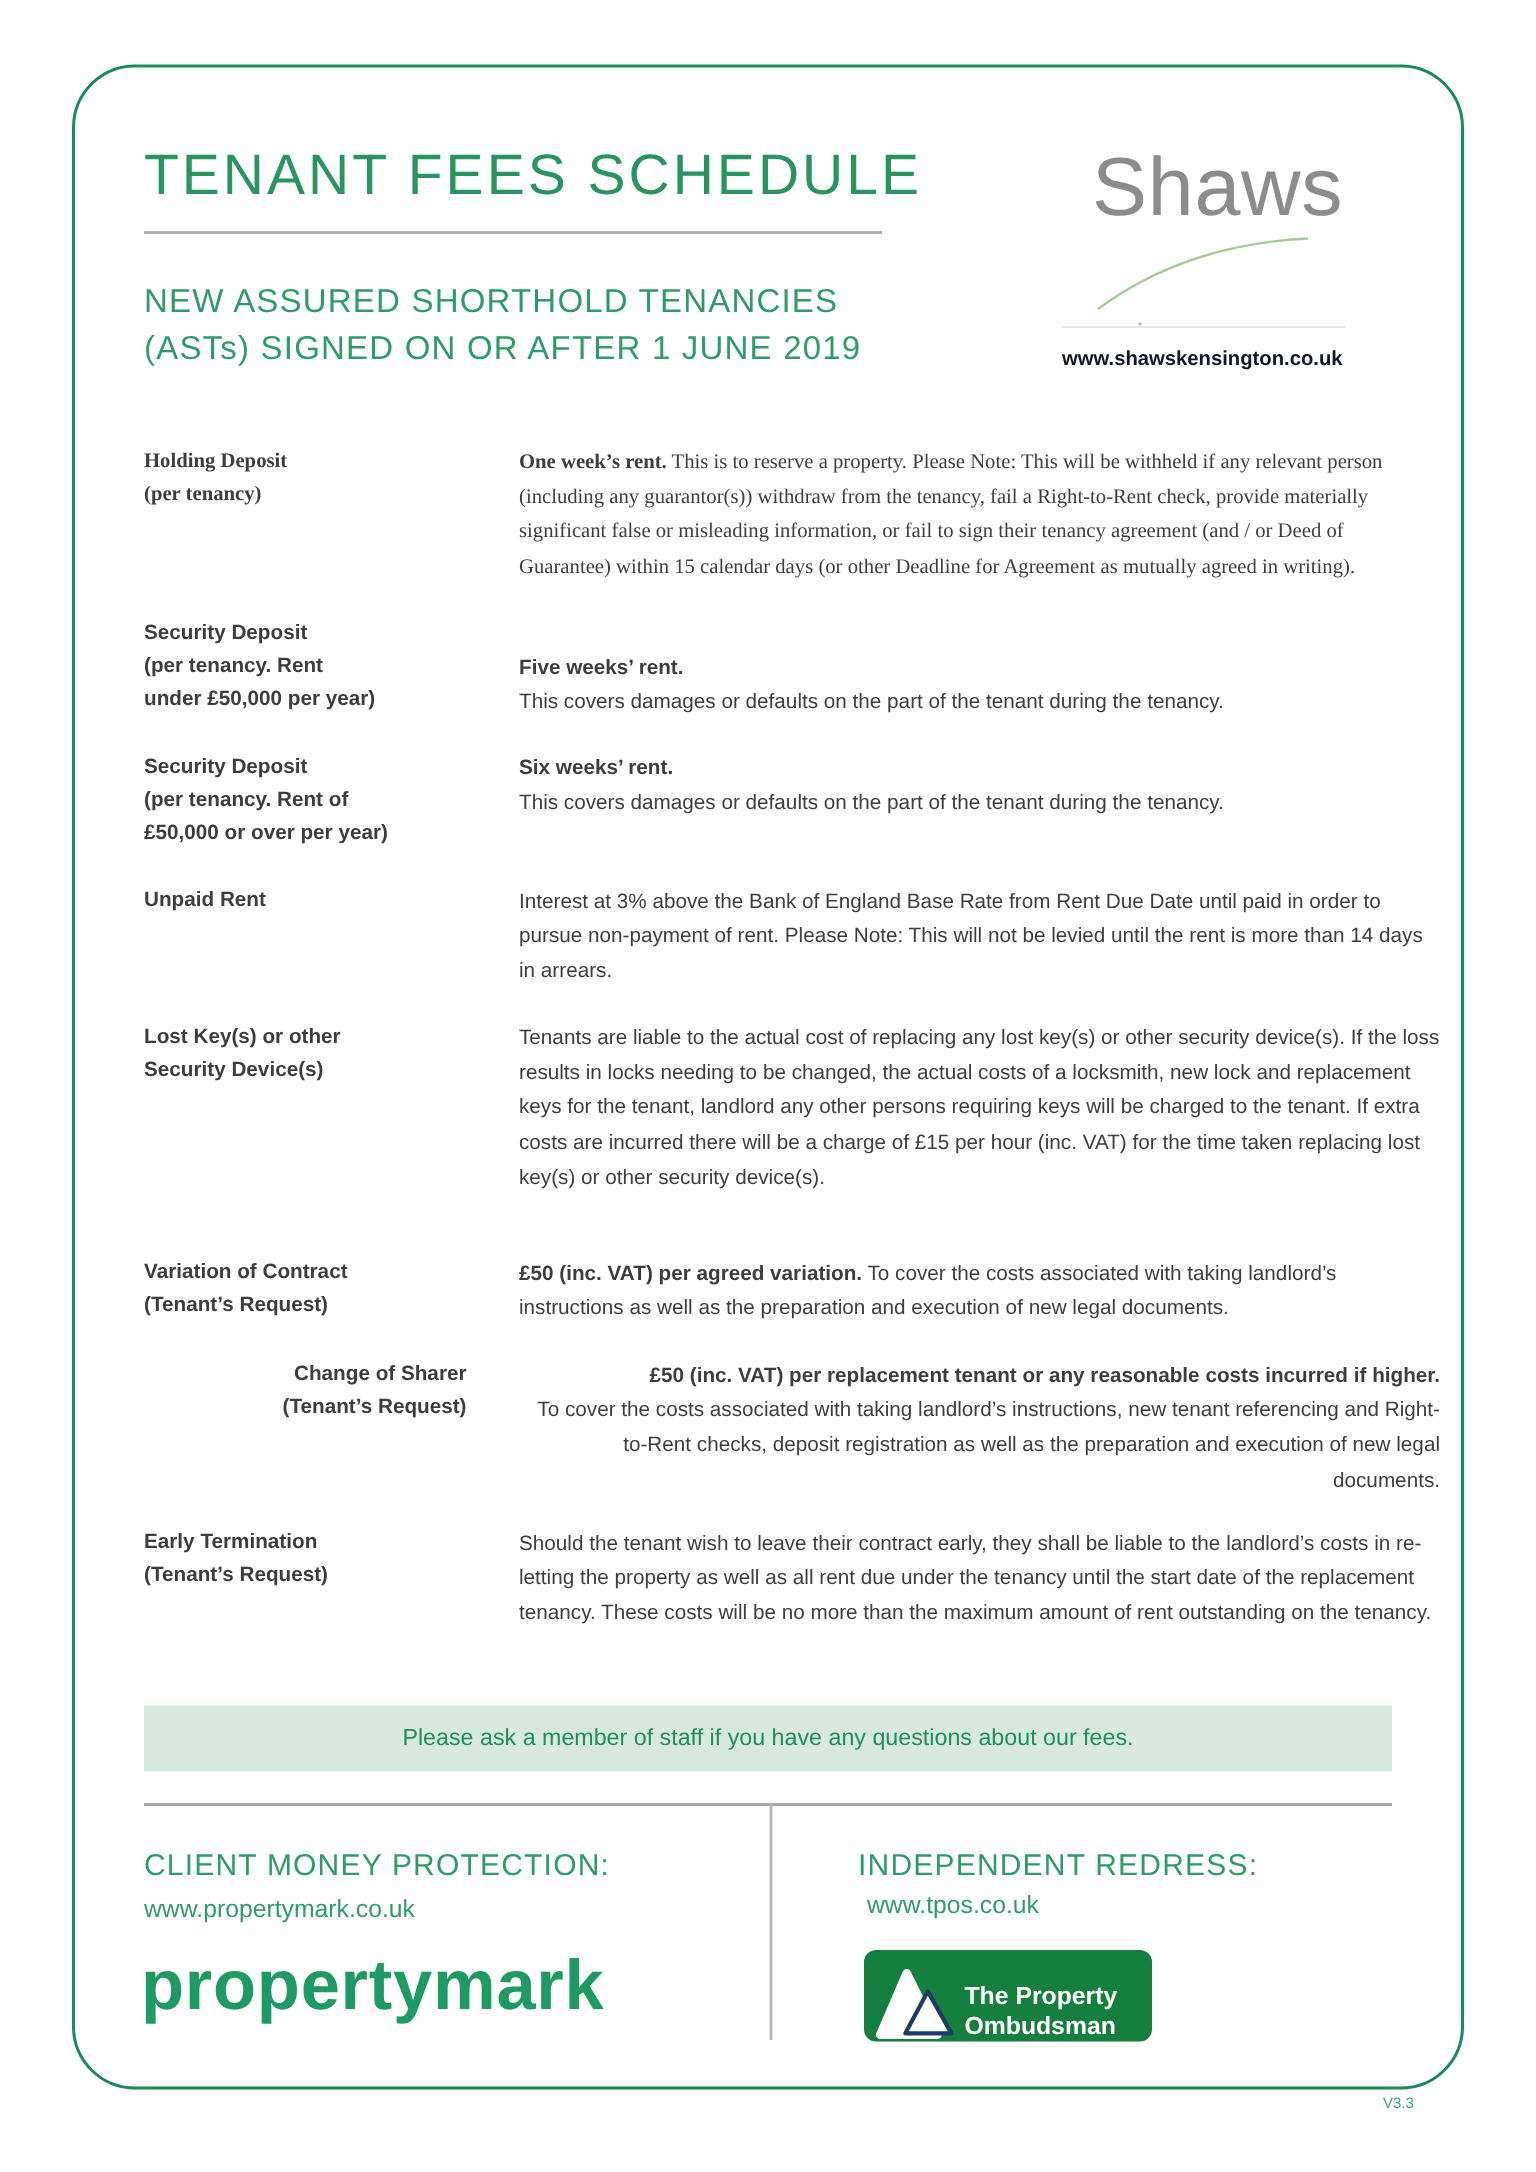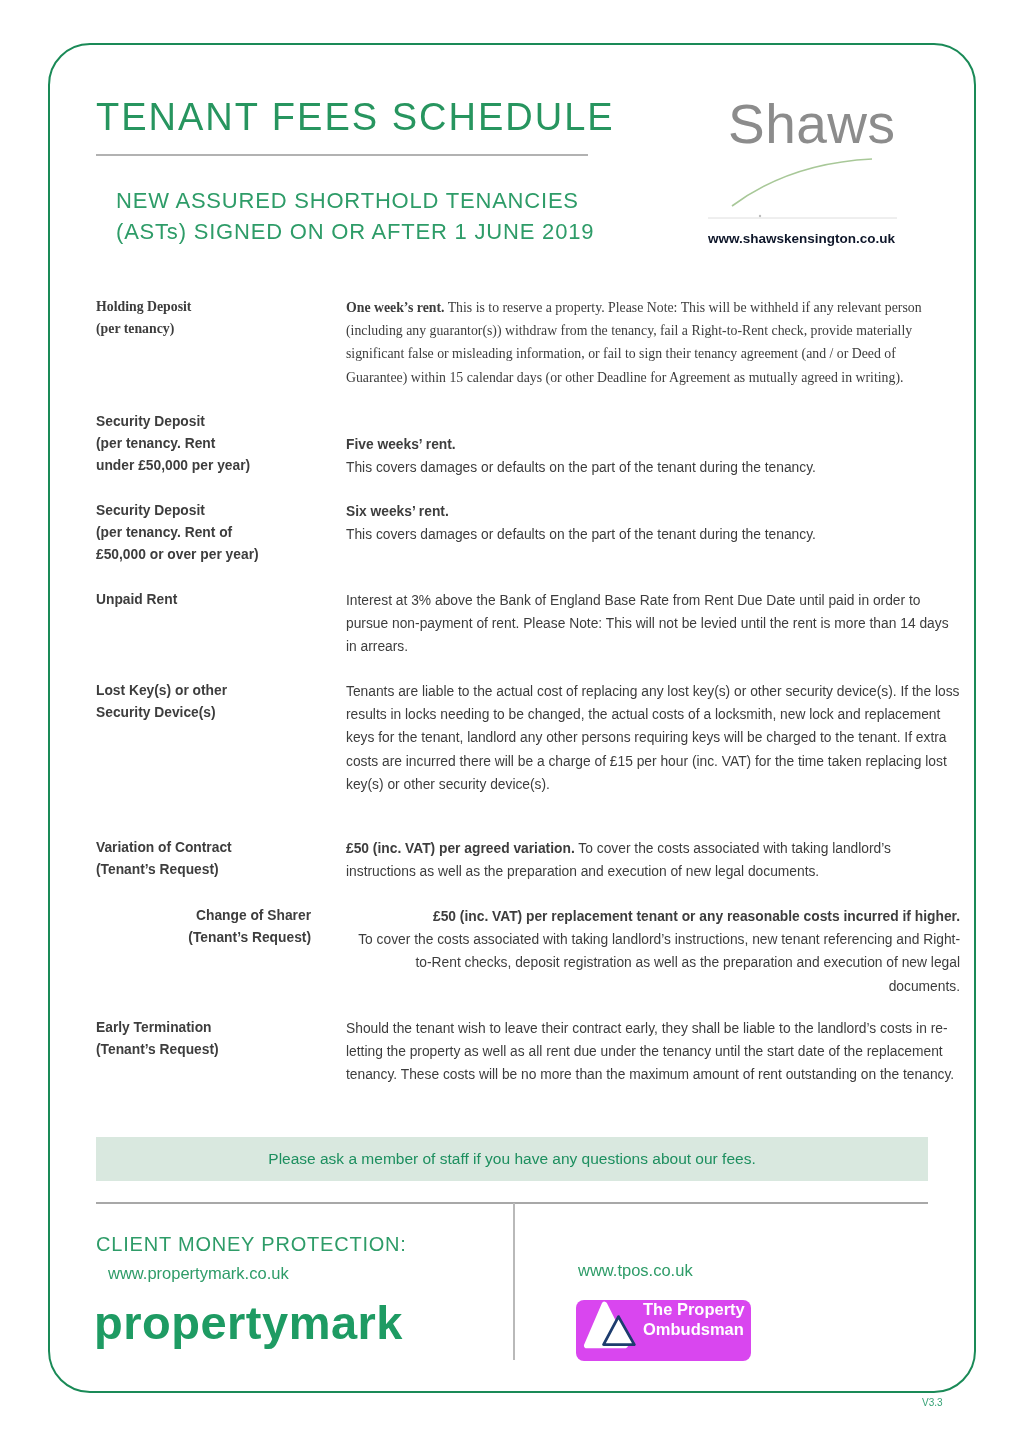--- a/index.html
+++ b/index.html
@@ -7,21 +7,21 @@
   .page { position:relative; width:1024px; height:1448px; background:#ffffff; overflow:hidden; }
 
   .border-frame { position:absolute; left:48px; top:43px; width:924px; height:1346px;
                   border:2px solid #1a8a57; border-radius:42px; }
 
   
   .doc-title { position:absolute; left:96px; top:96px; font-size:38px; letter-spacing:2px;
                color:#27955f; font-weight:400; }
   .rule-title { position:absolute; left:96px; top:154px; width:492px; height:2px; background:#b2b2b2; }
   .doc-subtitle { position:absolute; left:96px; top:185px; font-size:22px; line-height:31px;
-                  letter-spacing:0.8px; color:#2e9c68; white-space:pre-line;margin-left:20px; }
+                  letter-spacing:0.8px; color:#2e9c68; white-space:pre-line; }
 
   
   .brand-name { position:absolute; left:728px; top:92px; font-size:55px; color:#8c8c8c;
                 font-weight:400; letter-spacing:0.5px; }
   .brand-swoosh { position:absolute; left:705px; top:140px; width:200px; height:85px; }
   .brand-url { position:absolute; left:708px; top:231px; font-size:13.5px; font-weight:700; color:#0f172a; }
 
   
   .fee-row { position:absolute; left:96px; width:832px; }
   .fee-label { width:215px; font-weight:700; font-size:13.8px; line-height:22px;
@@ -38,26 +38,26 @@
             background:#d9e8df; color:#1d8f5f; font-weight:400; font-size:15.5px;
             text-align:center; line-height:44px; }
 
   
   .footer-rule { position:absolute; left:96px; top:1202px; width:832px; height:2px; background:#a8a8a8; }
   .footer-vline { position:absolute; left:513px; top:1203px; width:2px; height:157px; background:#b9b9b9; }
   .cmp-heading, .redress-heading { position:absolute; font-size:20px; letter-spacing:0.8px; color:#2e9c68; }
   .cmp-heading { left:96px; top:1233px; }
   .redress-heading { left:572px; top:1233px; }
   .cmp-url, .redress-url { position:absolute; font-size:16.5px; color:#2e9c68; text-decoration:none; }
-  .cmp-url { left:96px; top:1264px;margin-left:12px; }
+  .cmp-url { left:96px; top:1264px; }
   .redress-url { left:578px; top:1261px; }
   .pm-logo { position:absolute; left:94px; top:1295px; font-size:47px; font-weight:700;
              letter-spacing:0.5px; color:#1e9b63; }
-  .tpo-logo { position:absolute; left:576px; top:1300px; width:175px; height:61px;
-              background:#d946ef; border-radius:8px; display:flex; align-items:flex-start; }
+  .tpo-logo { position:absolute; left:576px; top:1300px; width:192px; height:61px;
+              background:#15803d; border-radius:8px; display:flex; align-items:flex-end; }
   .tpo-triangle { margin-left:7px; flex:0 0 auto; }
   .tpo-text { color:#ffffff; font-weight:700; font-size:16.5px; line-height:19.5px; margin-left:4px; }
   .tpo-text div { white-space:nowrap; }
 
   .version { position:absolute; left:922px; top:1397px; font-size:10px; color:#38a377; }
 </style>
 </head>
 <body>
 
 <div class="page">
@@ -131,20 +131,21 @@
 
   <div class="notice">Please ask a member of staff if you have any questions about our fees.</div>
 
   <div class="footer-rule"></div>
   <div class="footer-vline"></div>
 
   <div class="cmp-heading">CLIENT MONEY PROTECTION:</div>
   <div class="cmp-url">www.propertymark.co.uk</div>
   <div class="pm-logo">propertymark</div>
 
+  <div class="redress-heading">INDEPENDENT REDRESS:</div>
   <div class="redress-url">www.tpos.co.uk</div>
 
   <div class="tpo-logo">
     <svg class="tpo-triangle" width="56" height="50" viewBox="0 0 60 52">
       <path d="M23 4 L45 48 L4 48 Z" fill="#ffffff" stroke="#ffffff" stroke-width="6" stroke-linejoin="round"></path>
       <path d="M38 17 L55 47 L22 47 Z" fill="#ffffff" stroke="#1d3c6e" stroke-width="3" stroke-linejoin="round"></path>
     </svg>
     <div class="tpo-text">
       <div>The Property</div>
       <div>Ombudsman</div>

